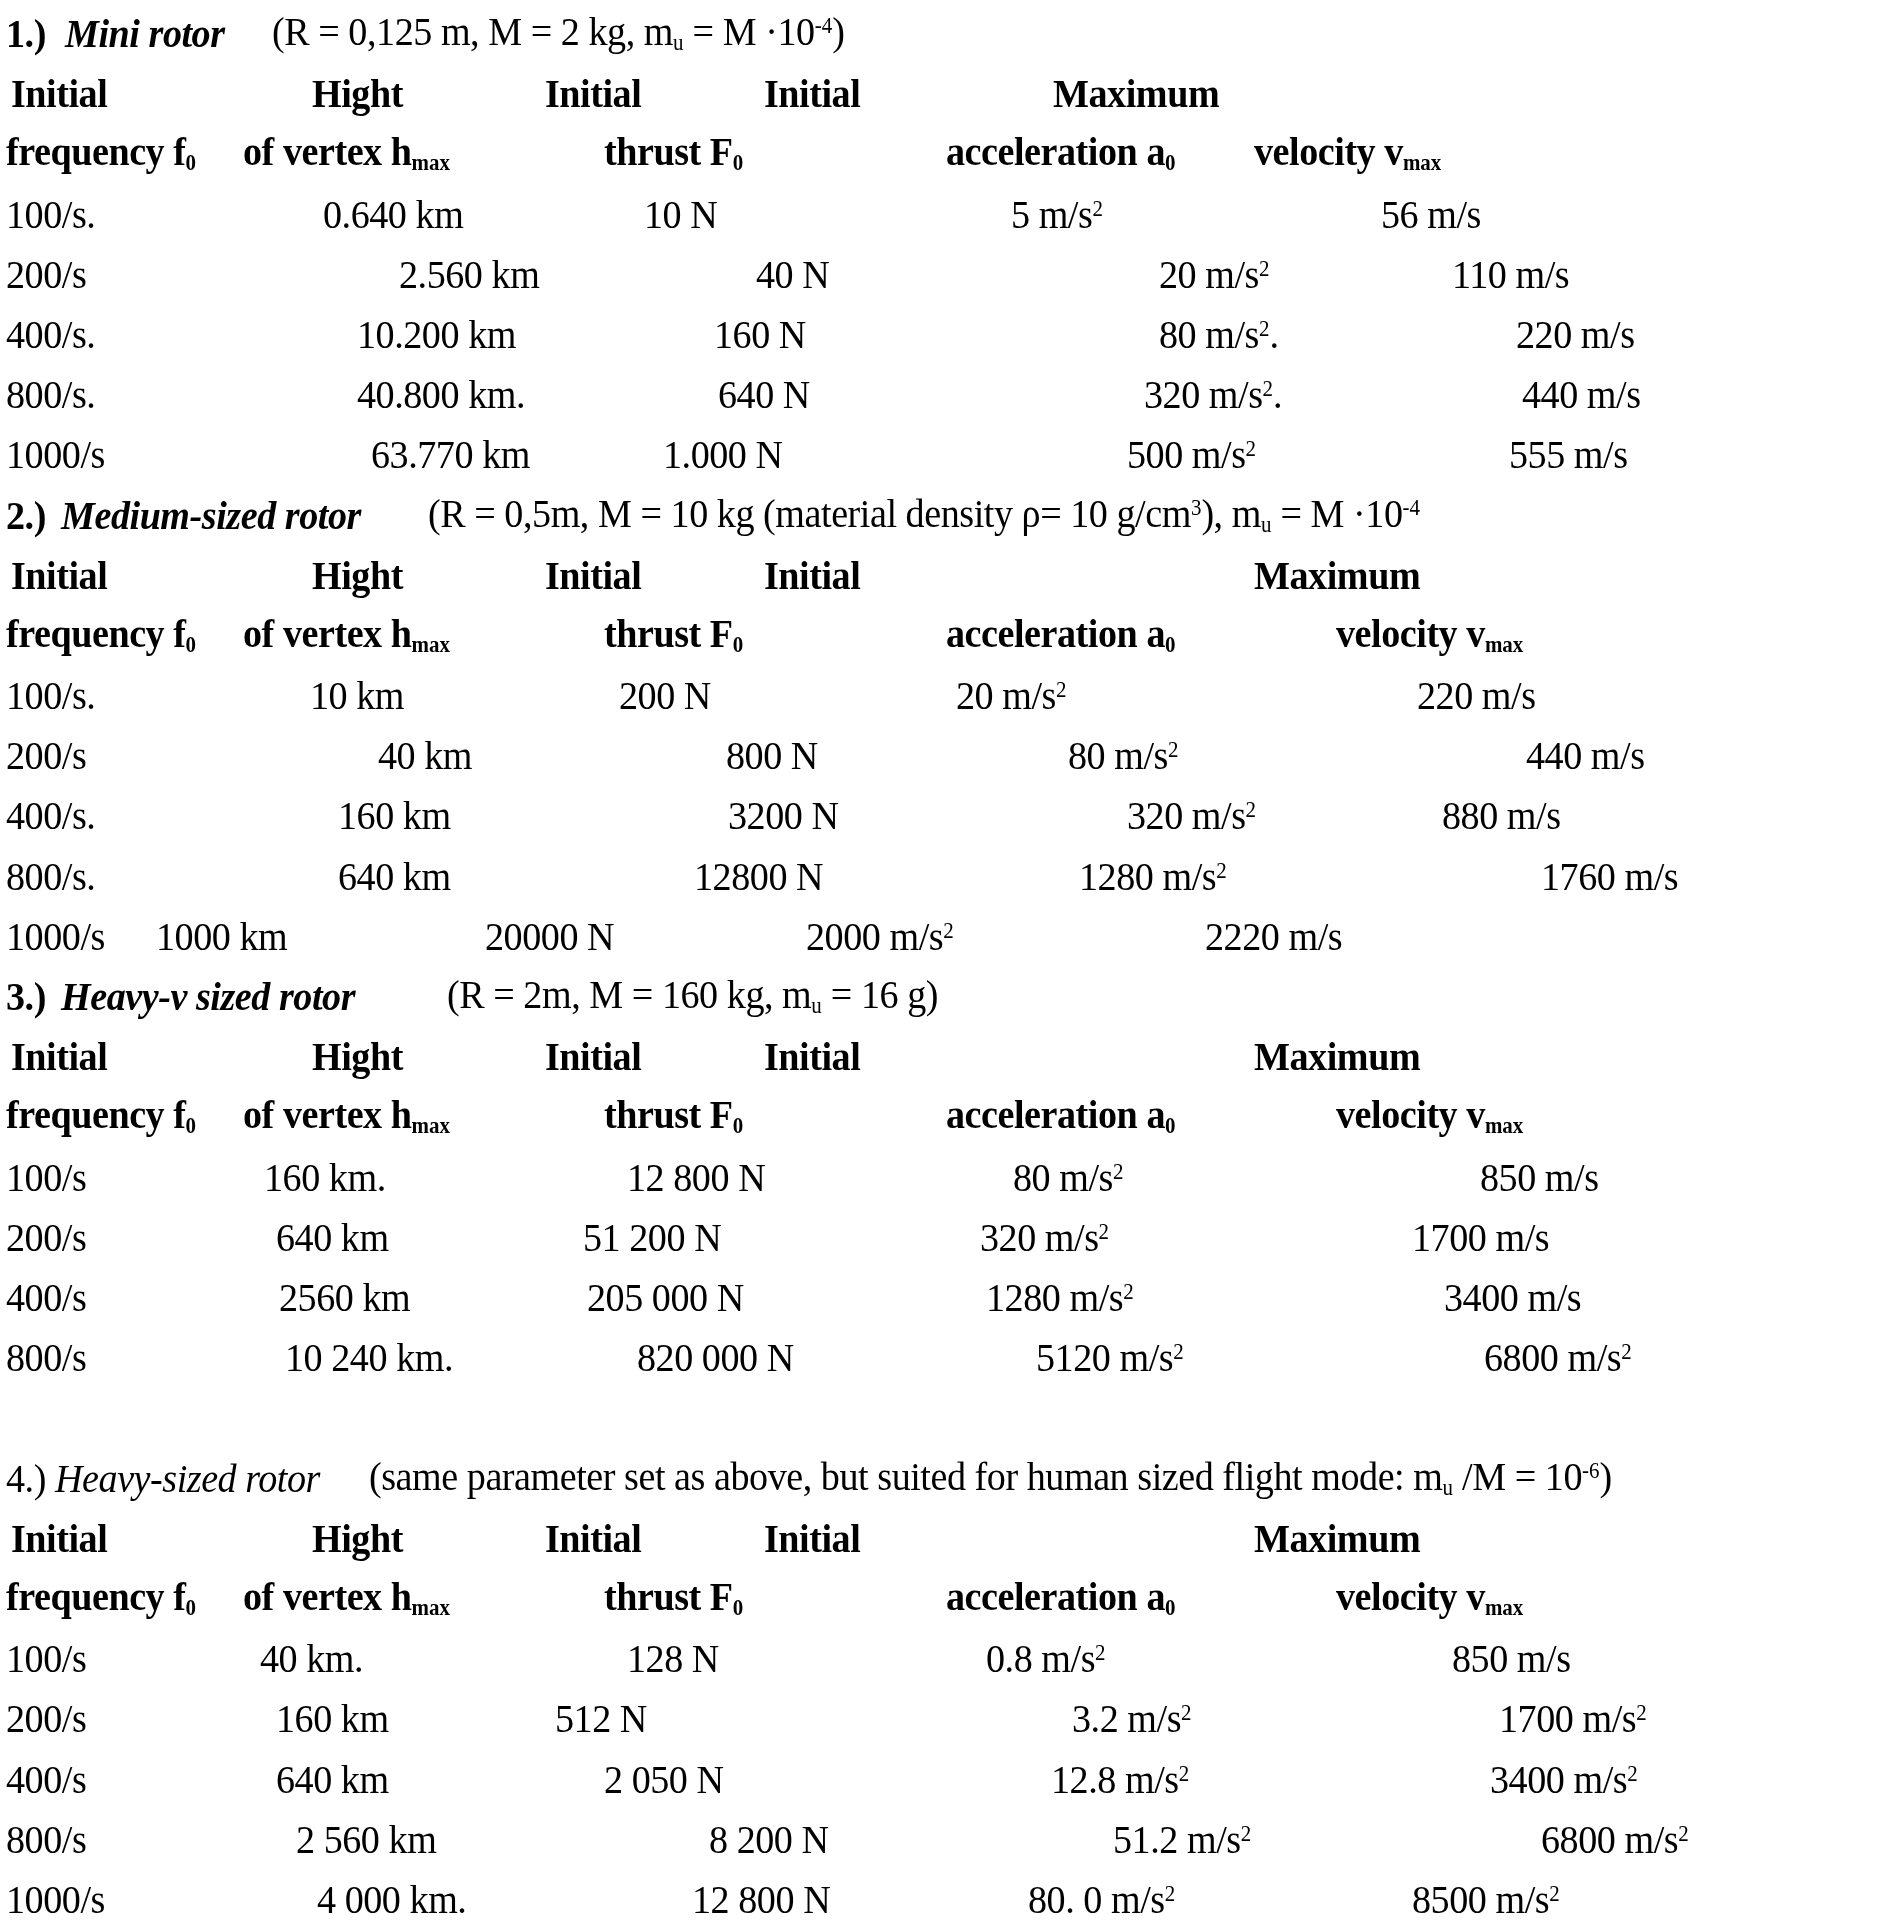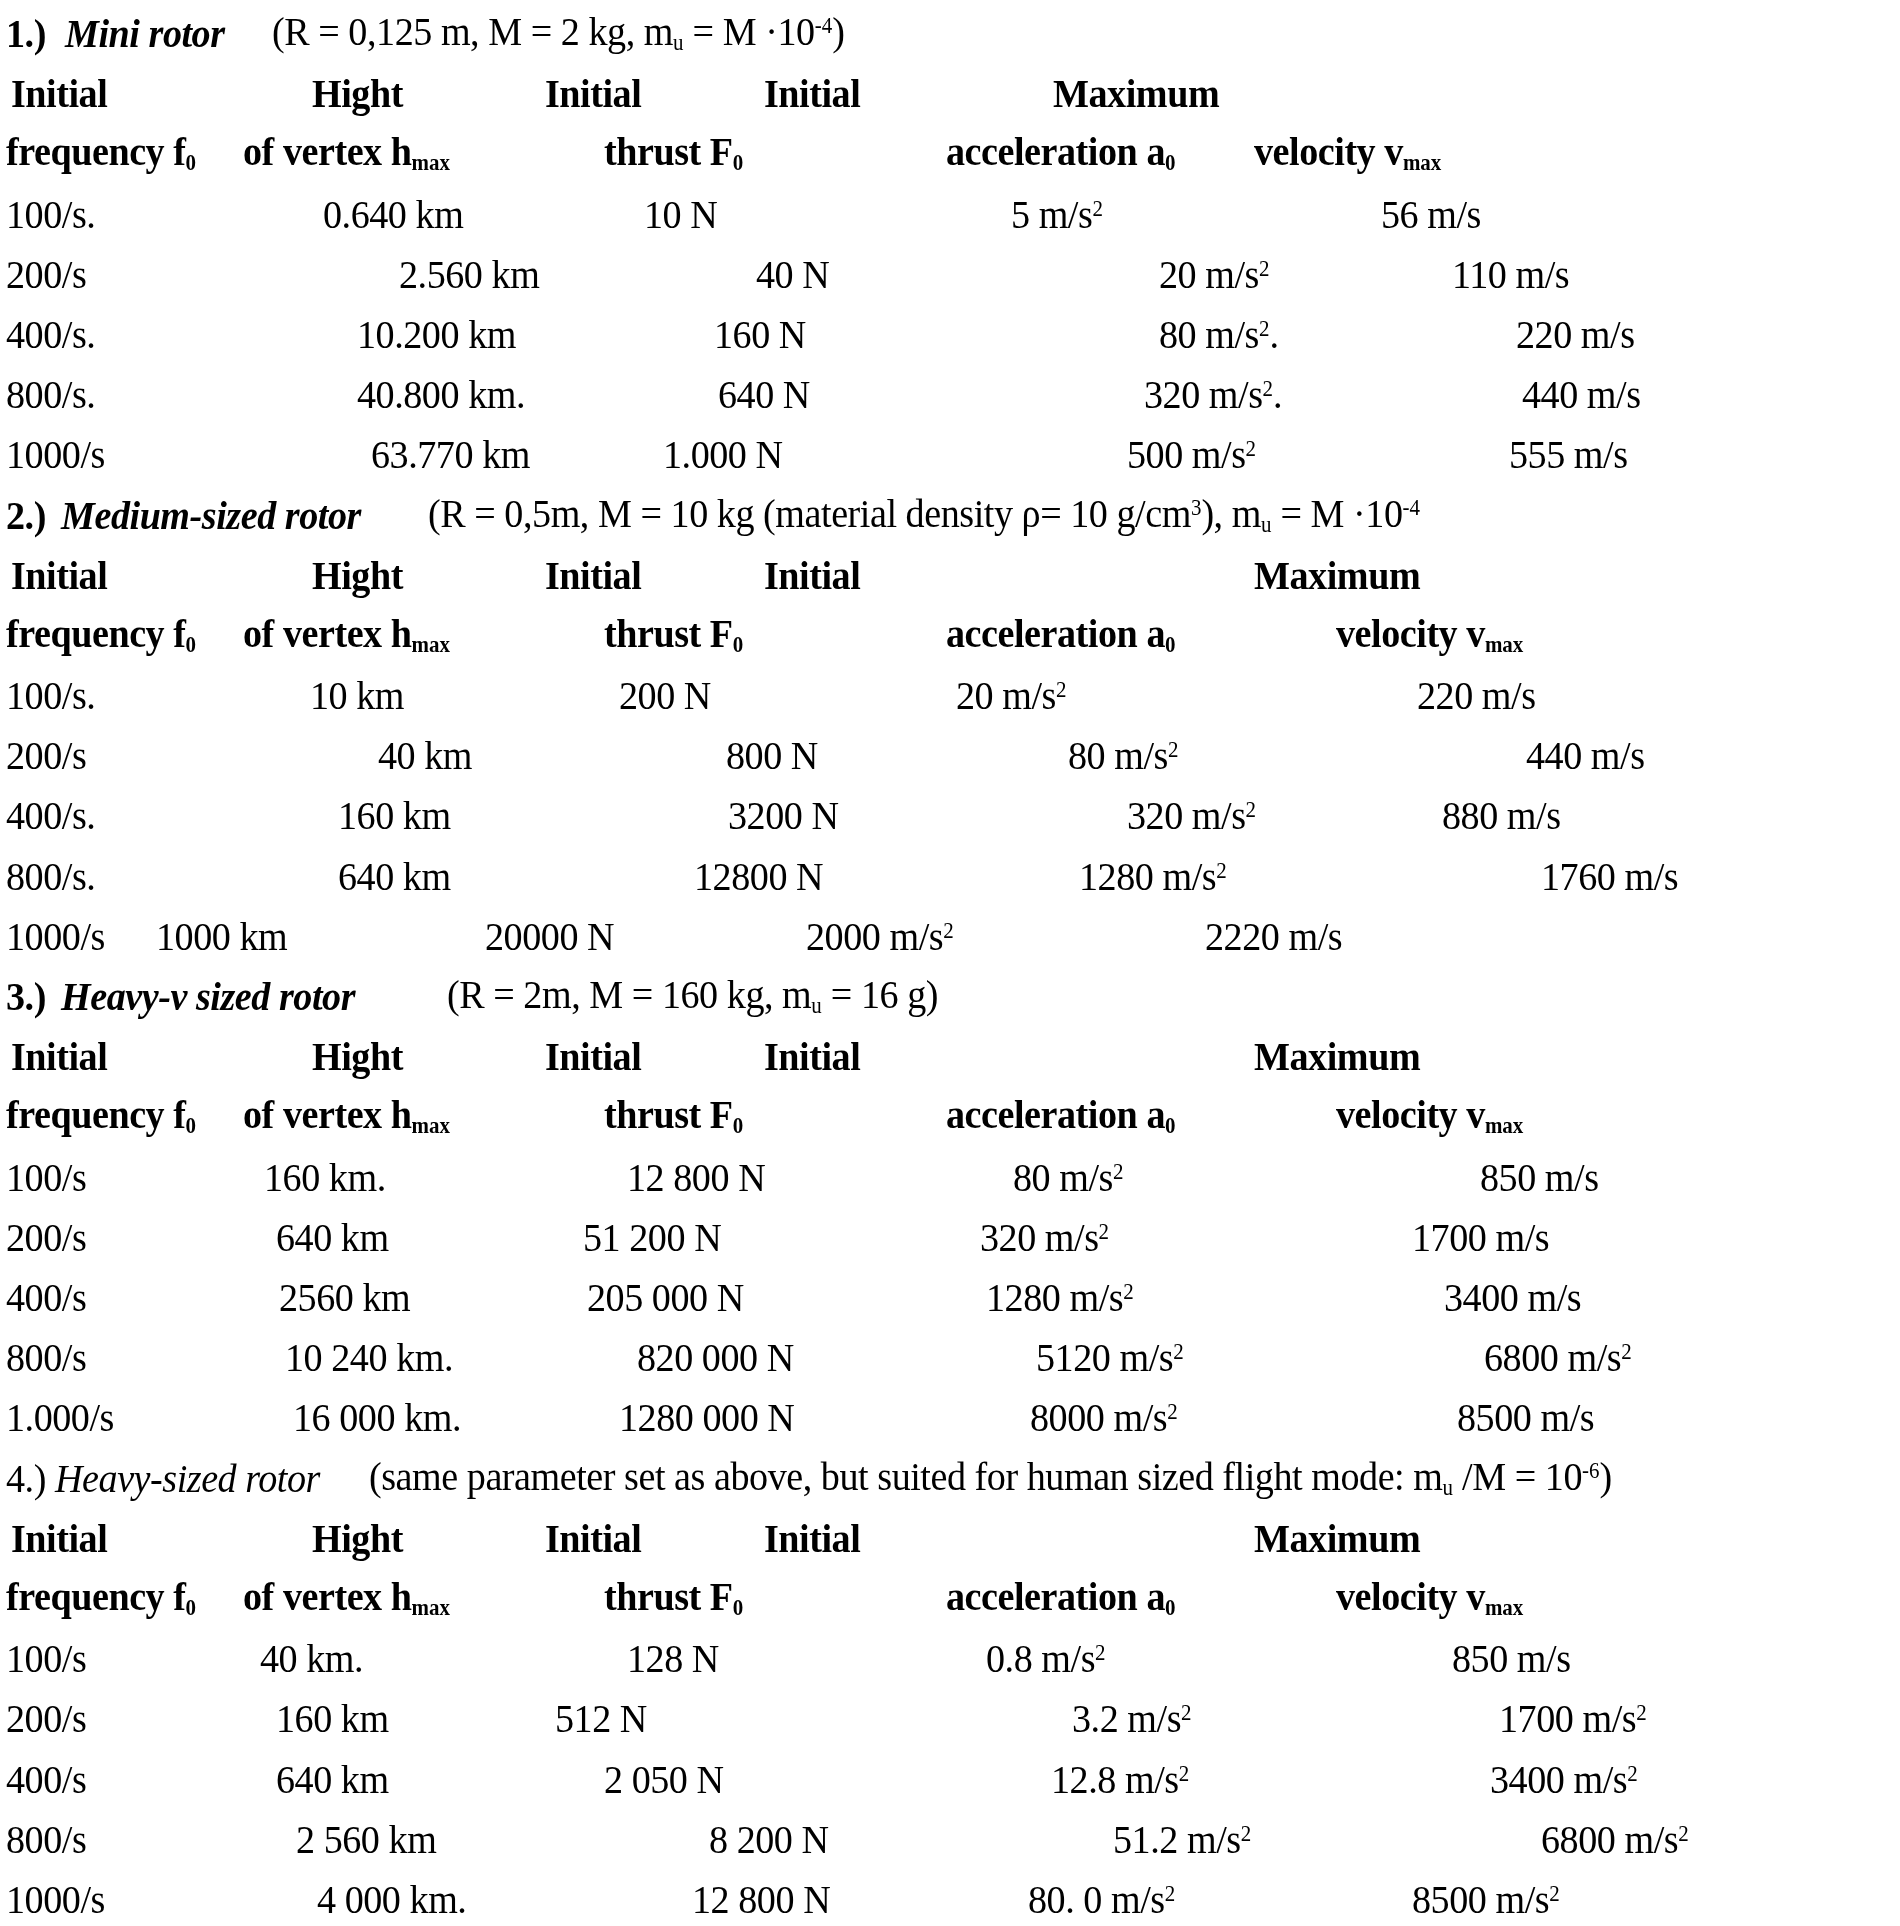--- a/index.html
+++ b/index.html
@@ -175,27 +175,20 @@
       <span class="cell regular" style="left: 51.9%;">1280 m/s<sup>2</sup></span>
       <span class="cell regular" style="left: 76%;">3400 m/s</span>
     </div>
     <div class="line" style="top: 1324px;">
       <span class="cell regular" style="left: 0.3%;">800/s</span>
       <span class="cell regular" style="left: 15%;">10 240 km.</span>
       <span class="cell regular" style="left: 33.5%;">820 000 N</span>
       <span class="cell regular" style="left: 54.5%;">5120 m/s<sup>2</sup></span>
       <span class="cell regular" style="left: 78.1%;">6800 m/s<sup>2</sup></span>
     </div>
-    <div class="line" style="top: 1384px;">
-      <span class="cell regular" style="left: 0.3%;">1.000/s</span>
-      <span class="cell regular" style="left: 15.4%;">16 000 km.</span>
-      <span class="cell regular" style="left: 32.6%;">1280 000 N</span>
-      <span class="cell regular" style="left: 54.2%;">8000 m/s<sup>2</sup></span>
-      <span class="cell regular" style="left: 76.7%;">8500 m/s</span>
-    </div>
     <div class="line" style="top: 1445px;">
       <span class="cell regular" style="left: 0.3%;">4.)</span>
       <span class="cell italic" style="left: 2.9%;">Heavy-sized rotor</span>
       <span class="cell regular" style="left: 19.4%;">(same parameter set as above, but suited for human sized flight mode: m<sub>u</sub> /M = 10<sup>-6</sup>)</span>
     </div>
     <div class="line" style="top: 1505px;">
       <span class="cell bold" style="left: 0.6%;">Initial</span>
       <span class="cell bold" style="left: 16.4%;">Hight</span>
       <span class="cell bold" style="left: 28.7%;">Initial</span>
       <span class="cell bold" style="left: 40.2%;">Initial</span>

